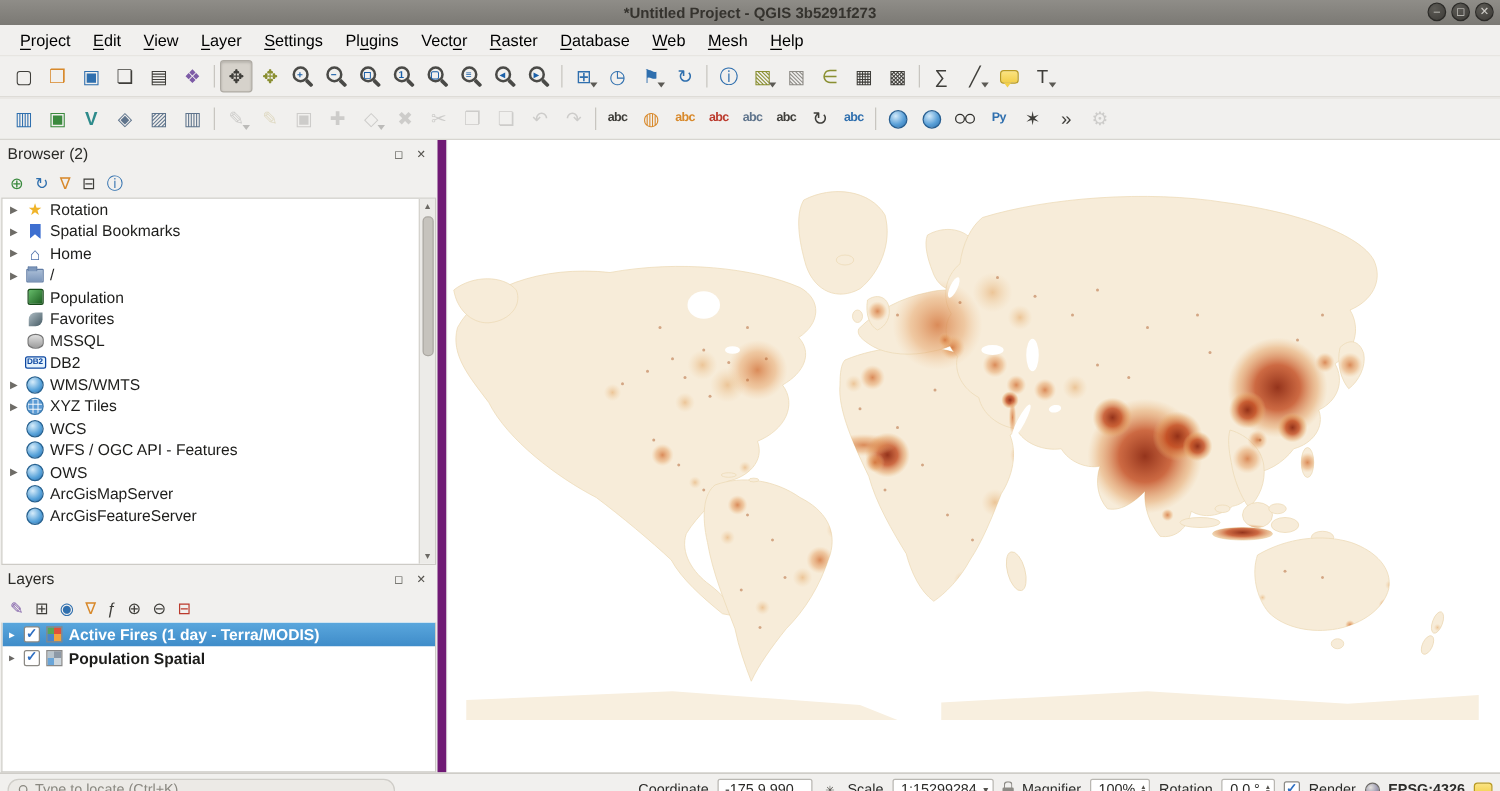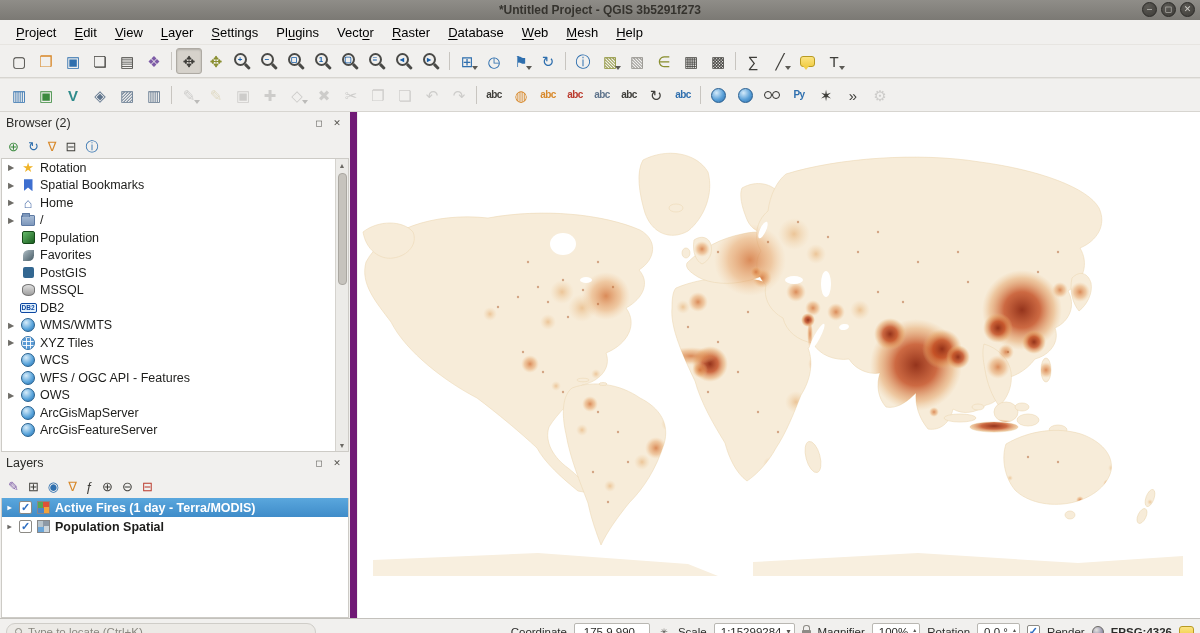--- a/index.html
+++ b/index.html
@@ -415,25 +415,20 @@
         </div>
         <div class="trow i-geopackage">
           <span class="texp"></span>
           <span class="tico"></span>
           <span class="tlbl">Population</span>
         </div>
         <div class="trow i-spatialite">
           <span class="texp"></span>
           <span class="tico"></span>
           <span class="tlbl">Favorites</span>
-        </div>
-        <div class="trow i-postgis">
-          <span class="texp"></span>
-          <span class="tico"></span>
-          <span class="tlbl">PostGIS</span>
         </div>
         <div class="trow i-mssql">
           <span class="texp"></span>
           <span class="tico"></span>
           <span class="tlbl">MSSQL</span>
         </div>
         <div class="trow i-db2">
           <span class="texp"></span>
           <span class="tico"></span>
           <span class="tlbl">DB2</span>

